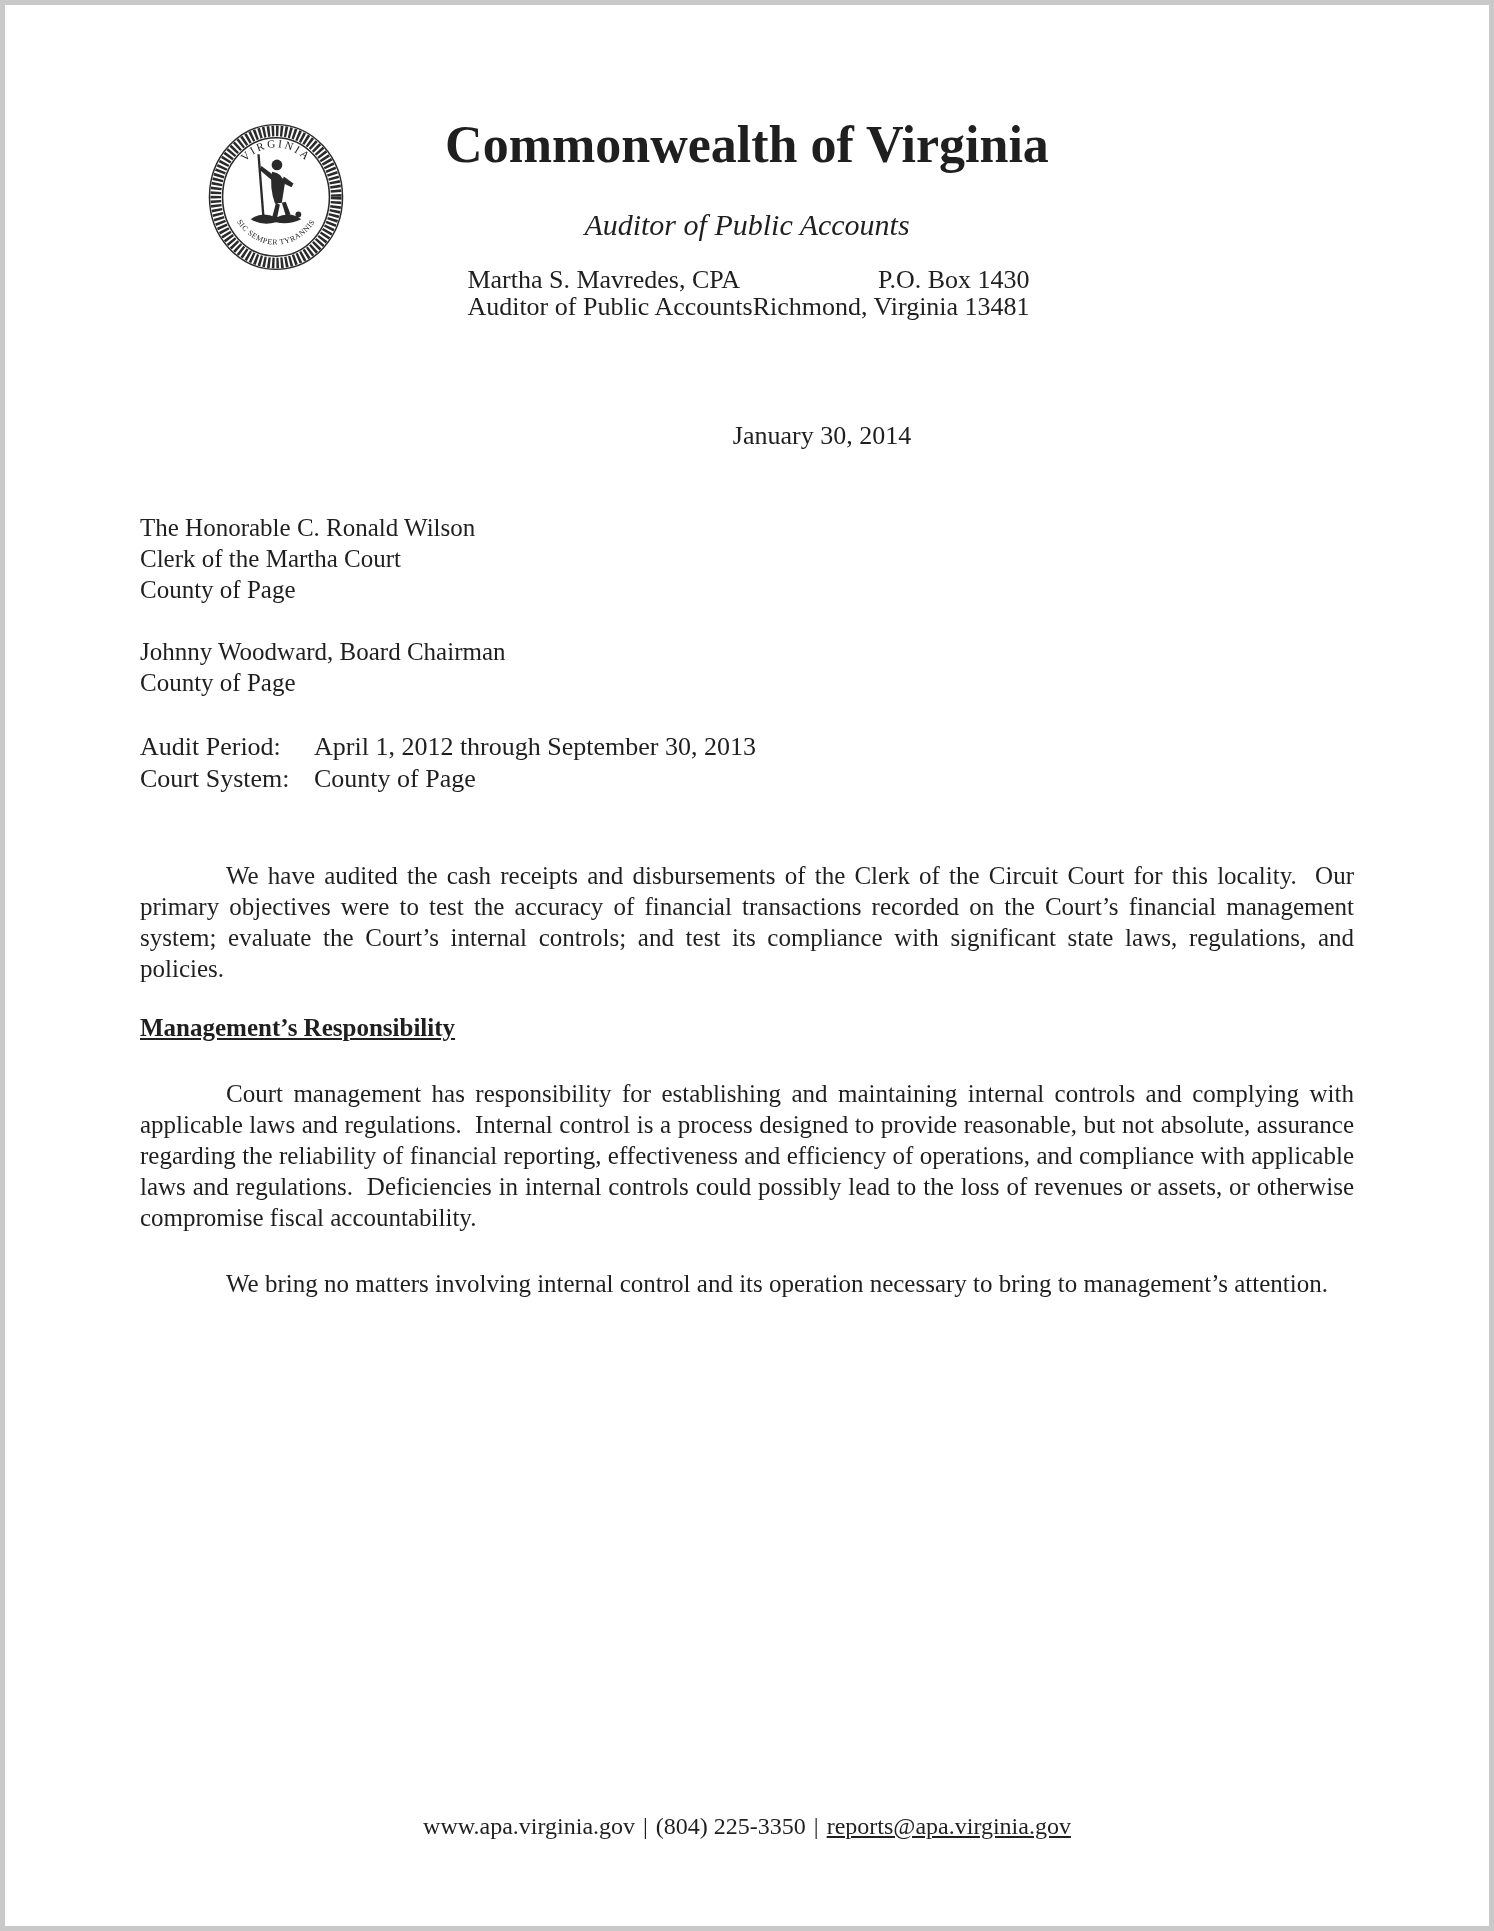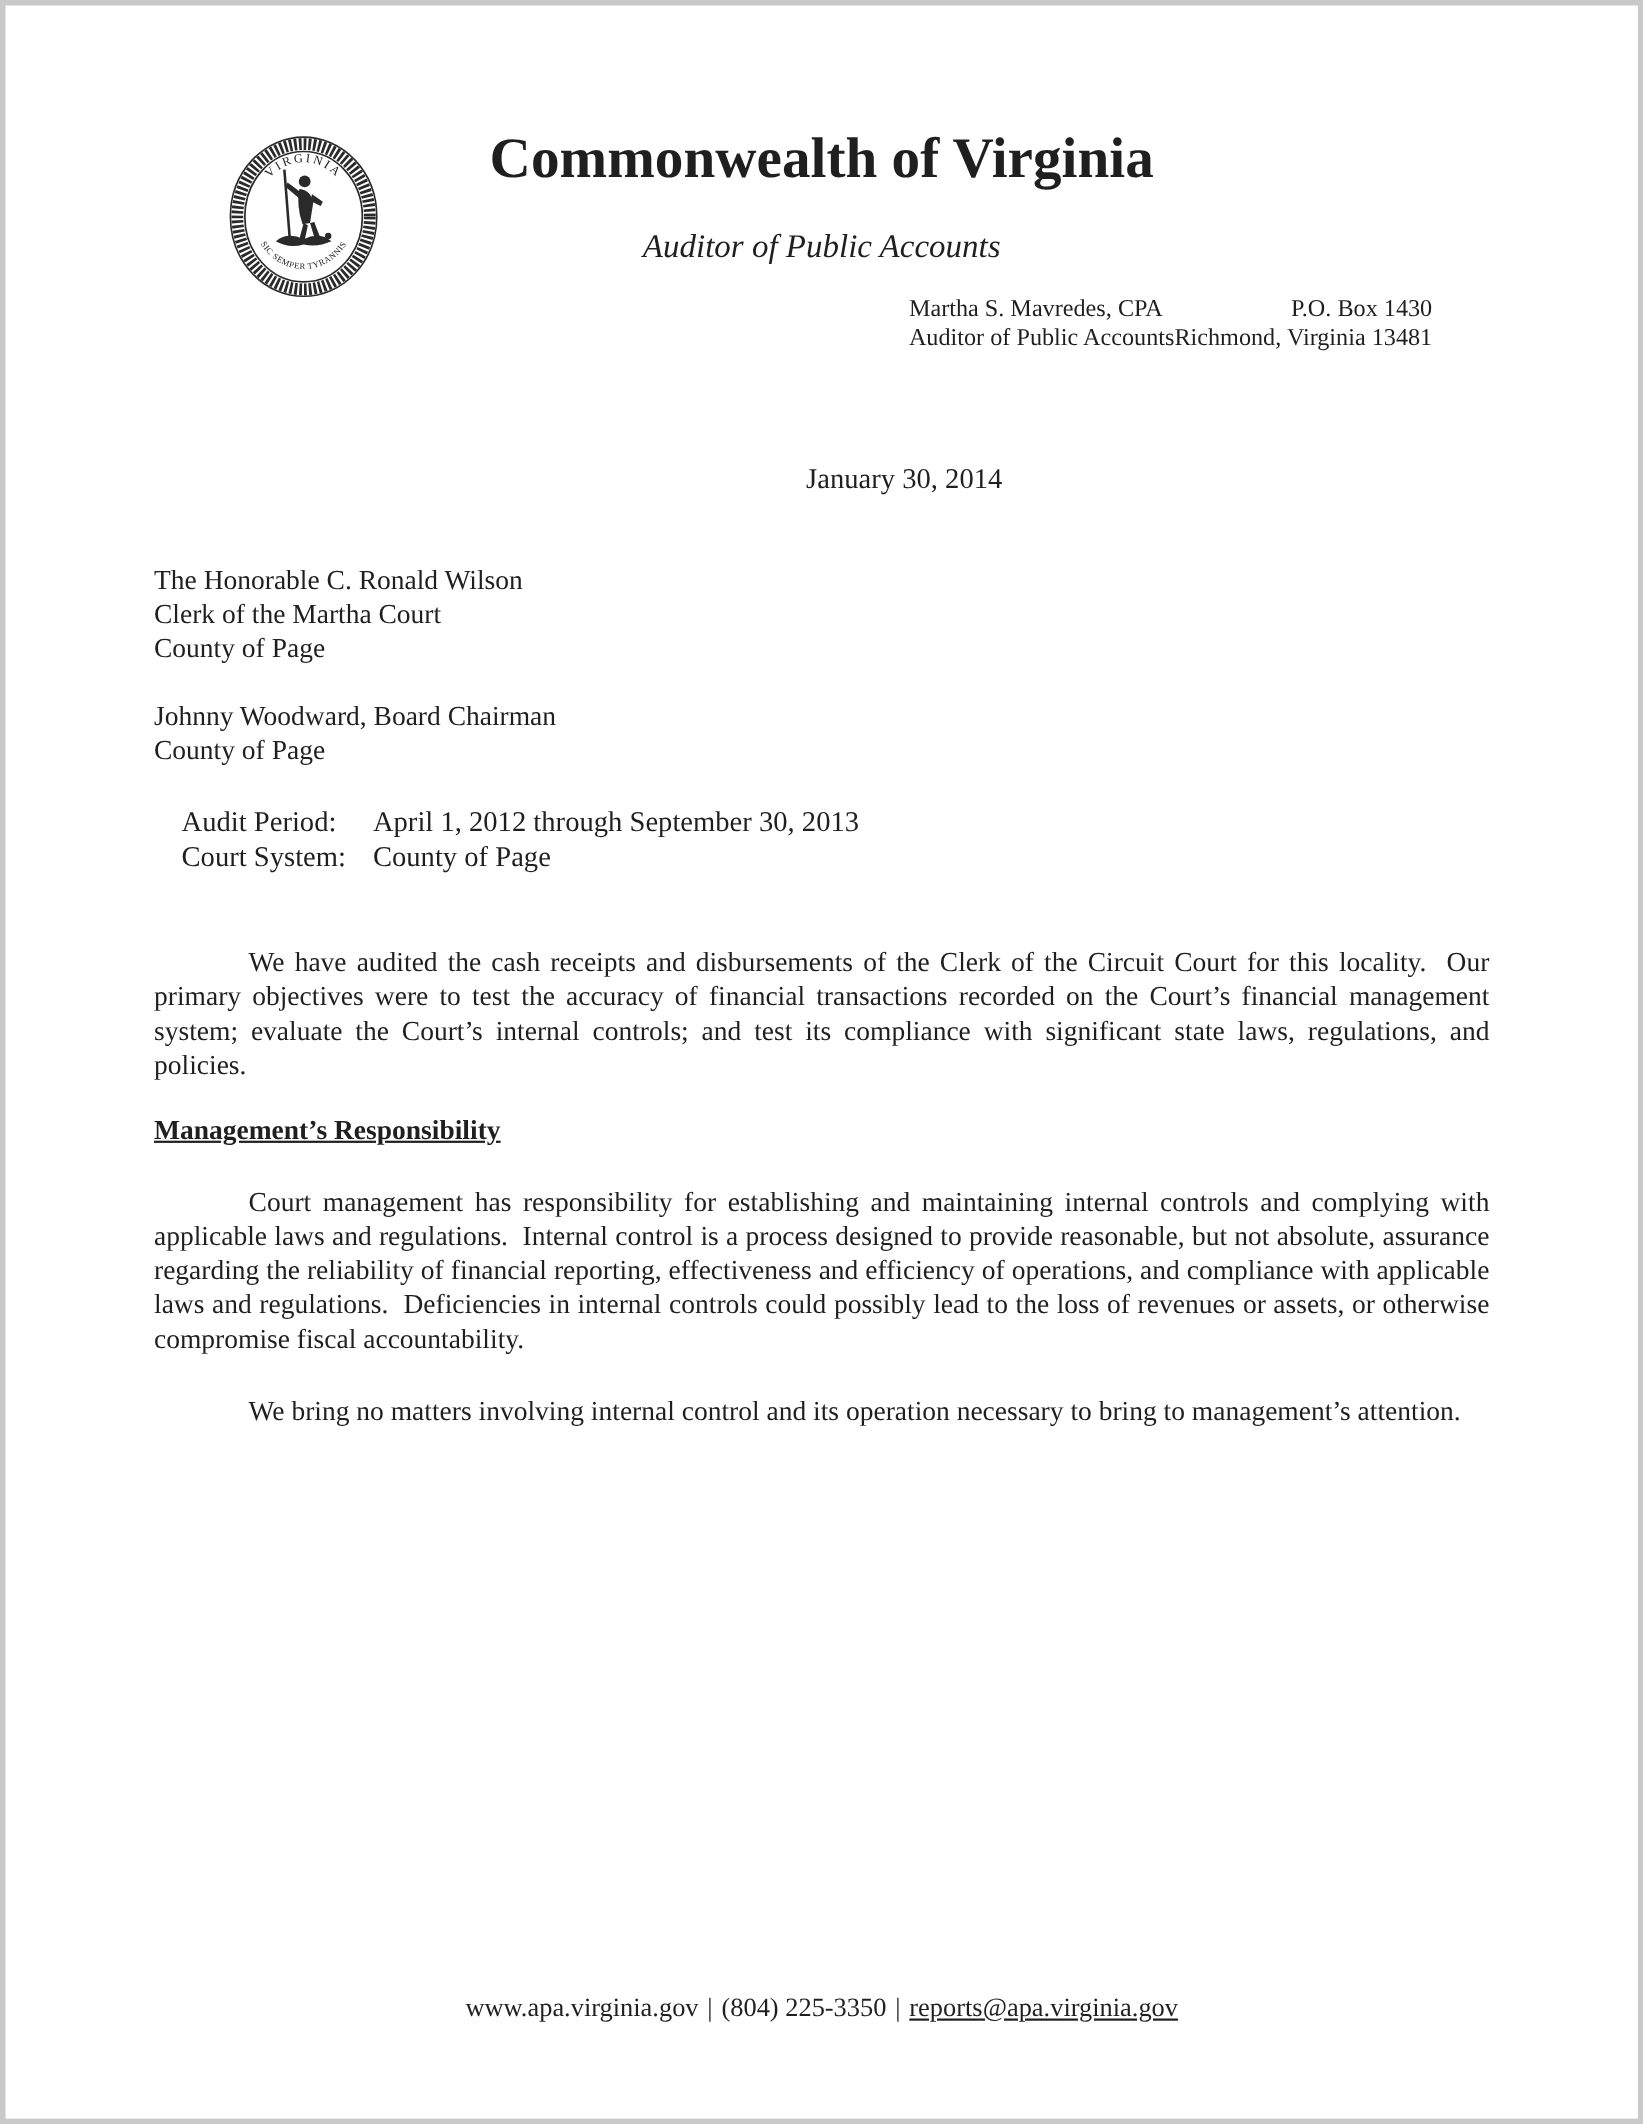--- a/index.html
+++ b/index.html
@@ -27,44 +27,44 @@
   .org-subtitle{
     margin-top:32px;
     text-align:center;
     font-style:italic;
     font-size:30px;
     line-height:35px;
   }
   .info-row{
     margin-top:24px;
     display:flex;
-    justify-content:flex-end;
+    justify-content:center;
     padding:0 187px 0 190px;
-    font-size:22px;
+    font-size:26px;
     line-height:27px;
   }
   .info-address{text-align:right;}
   
   .date-line{
     margin-top:100px;
     text-align:center;
     transform:translateX(75px);
     font-size:26px;
     line-height:32px;
   }
   .letter-body{
     margin-top:60px;
     padding:0 135px;
     font-size:25px;
     line-height:31px;
   }
   .recipient-group{margin:0;}
   .recipient-group + .recipient-group{margin-top:31px;}
   .audit-table{margin-top:33px;font-size:26px;line-height:32px;}
-  .audit-row{display:grid;grid-template-columns:174px 1fr;margin-left:25px;}
+  .audit-row{display:grid;grid-template-columns:174px 1fr;}
   .para{
     margin:35px 0 0 0;
     text-align:justify;
     text-indent:86px;
     white-space:pre-wrap;
   }
   .para-first{margin-top:65px;}
   .section-heading{
     margin:28px 0 0 0;
     font-size:25px;

